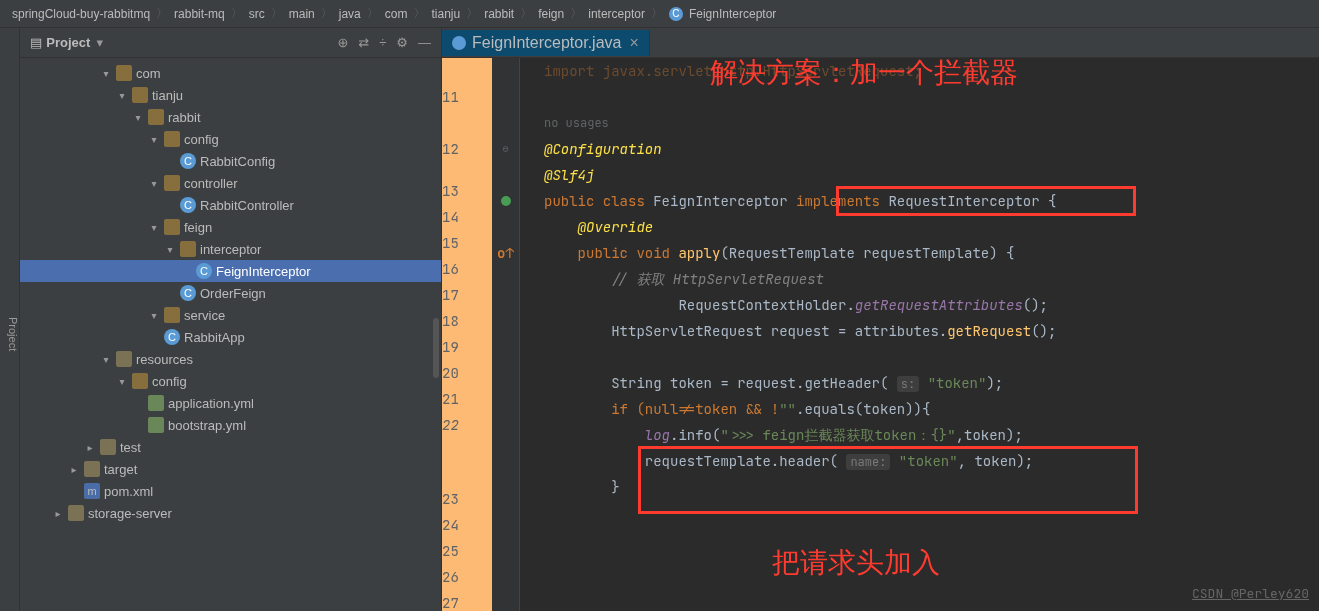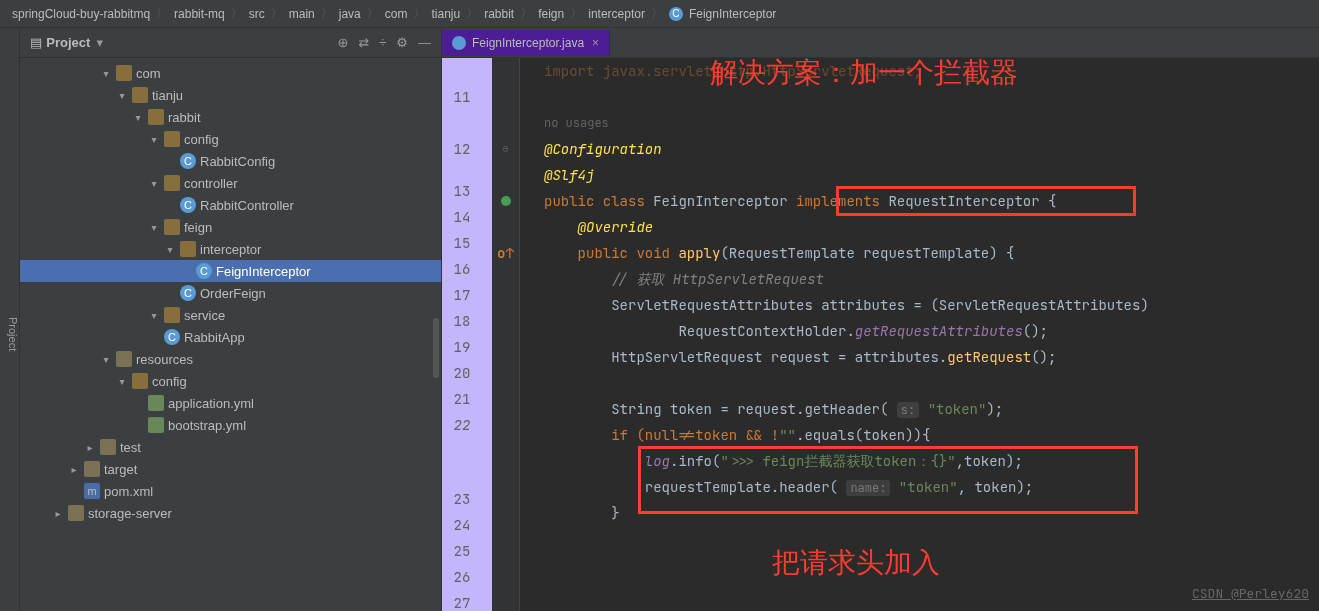--- a/index.html
+++ b/index.html
@@ -21,25 +21,25 @@
 .chev { width: 12px; color: #999; font-size: 10px; text-align:center; }
 .icon { width: 16px; height: 16px; margin: 0 4px; display:inline-flex; align-items:center; justify-content:center; font-size:11px; border-radius:2px;}
 .icon.folder { background: #7b7255; }
 .icon.folder-open { background: #876f3d; }
 .icon.class { background: #5b9bd5; border-radius:50%; color:#fff;}
 .icon.yml { background: #6a8759; border-radius:2px;}
 .icon.module { background: #4a6da7; }
 .tree .scrollbar-hint{position:absolute;right:2px;top:260px;width:6px;height:60px;background:#555;border-radius:3px;}
 .editor-panel { flex: 1; display: flex; flex-direction: column; background: #2b2b2b; }
 .tabs { display: flex; height: 30px; background: #3c3f41; border-bottom: 1px solid #323232; align-items:center; }
-.tab { display: flex; align-items: center; height: 26px; padding: 0 10px; background: #4c1d95; border-right: 1px solid #323232; color: #bbbbbb; font-size:12px;}
+.tab { display: flex; align-items: center; height: 26px; padding: 0 10px; background: #0c4a6e; border-right: 1px solid #323232; color: #bbbbbb; font-size:16px;}
 .tab .cicon { display:inline-block; width:14px; height:14px; background:#5b9bd5; border-radius:50%; margin-right:6px;}
 .tab .close { margin-left: 8px; color: #999; cursor:pointer;}
 .editor-body { flex: 1; display: flex; font-family: "JetBrains Mono", Consolas, monospace; font-size: 14px; line-height: 26px; position: relative; overflow:hidden;}
-.gutter { width: 50px; text-align: center; padding-right: 10px; color: #606366; background: #c4b5fd; user-select:none; padding-top:0px;}
+.gutter { width: 50px; text-align: left; padding-right: 10px; color: #606366; background: #fdba74; user-select:none; padding-top:0px;}
 .gutter-marks{ width:28px; background:#313335; border-right:1px solid #444; padding-top:0px;}
 .gutter-marks .mark{height:26px; display:flex; align-items:center; justify-content:center;}
 .code { flex: 1; padding-left: 12px; position: relative; }
 .code .line { height: 26px; white-space: pre; margin-left: 12px; }
 .kw { color: #cc7832; }
 .ann { color: #fde047; font-style: italic; }
 .str { color: #6a8759; }
 .method { color: #ffc66d; }
 .comment { color: #808080; font-style: italic; }
 .ident { color: #a9b7c6; }
@@ -270,21 +270,20 @@
       <div class="code">
         <div class="line"><span class="kw" style="opacity:.4">import javax.servlet.http.HttpServletRequest;</span></div>
         <div class="line"></div>
         <div class="line no-usage">no usages</div>
         <div class="line"><span class="ann">@Configuration</span></div>
         <div class="line"><span class="ann">@Slf4j</span></div>
         <div class="line"><span class="kw">public class </span><span class="ident">FeignInterceptor </span><span class="kw">implements </span><span class="ident">RequestInterceptor </span><span class="ident">{</span></div>
         <div class="line"><span class="ann">    @Override</span></div>
         <div class="line"><span class="kw">    public void </span><span class="method">apply</span><span class="ident">(RequestTemplate requestTemplate) {</span></div>
         <div class="line"><span class="comment">        // 获取 HttpServletRequest</span></div>
-        <div class="line"><span class="ident">        ServletRequestAttributes attributes = (ServletRequestAttributes)</span></div>
         <div class="line"><span class="ident">                RequestContextHolder.</span><span class="param">getRequestAttributes</span><span class="ident">();</span></div>
         <div class="line"><span class="ident">        HttpServletRequest request = attributes.</span><span class="method">getRequest</span><span class="ident">();</span></div>
         <div class="line"></div>
         <div class="line"><span class="ident">        String token = request.getHeader( </span><span class="hint">s:</span> <span class="str">"token"</span><span class="ident">);</span></div>
         <div class="line"><span class="kw">        if (null!=token &amp;&amp; !</span><span class="str">""</span><span class="ident">.equals(token)){</span></div>
         <div class="line"><span class="ident">            </span><span class="param">log</span><span class="ident">.info(</span><span class="str">"&gt;&gt;&gt; feign拦截器获取token：{}"</span><span class="ident">,token);</span></div>
         <div class="line"><span class="ident">            requestTemplate.header( </span><span class="hint">name:</span> <span class="str">"token"</span><span class="ident">, token);</span></div>
         <div class="line"><span class="ident">        }</span></div>
         <div class="line"></div>
         <div class="line"></div>

